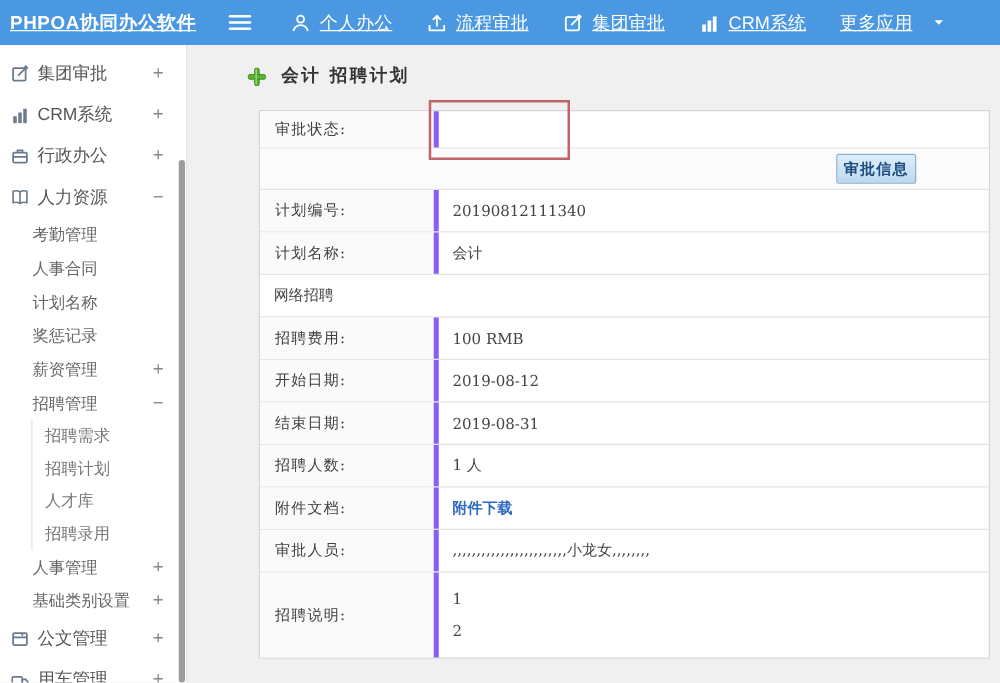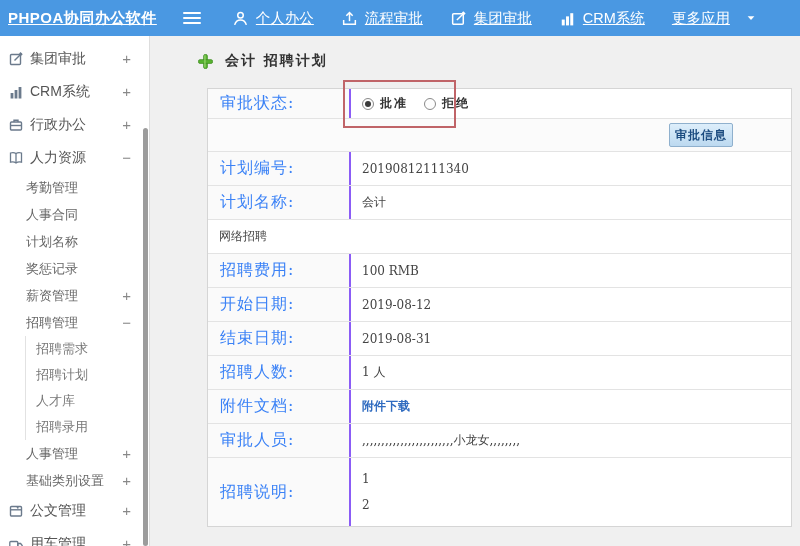--- a/index.html
+++ b/index.html
@@ -28,21 +28,21 @@
 
   
   .main { position:absolute; left:150px; top:36px; width:650px; height:412px; background:#f0f0f0; font-family:"DejaVu Serif", serif; }
   .page-head { position:absolute; left:48px; top:16px; display:flex; align-items:center; }
   .plus-ico { width:15px; height:15px; display:inline-flex; }
   .page-title { margin-left:12px; font-size:14px; font-weight:bold; color:#333; letter-spacing:2px; }
 
   .detail-table { position:absolute; left:57px; top:52px; width:585px; background:#fff; border:1px solid #d5d5d5; }
   .trow { display:flex; border-bottom:1px solid #e3e3e3; min-height:34px; }
   .trow:last-child { border-bottom:none; }
-  .tlabel { flex:0 0 143px; background:#fafafa; border-right:2px solid #8b5cf6; display:flex; align-items:center; padding-left:12px; font-size:16px; color:#3b82f6; letter-spacing:1px; }
+  .tlabel { flex:0 0 143px; background:#fafafa; border-right:4px solid #8b5cf6; display:flex; align-items:center; padding-left:12px; font-size:12px; color:#404040; letter-spacing:1px; }
   .tvalue { flex:1; display:flex; align-items:center; padding-left:11px; font-size:12px; color:#444; }
   .trow.approval-row { min-height:30px; }
   .trow.tall { min-height:68px; }
   .trow.tall .tvalue { align-items:flex-start; padding-top:8px; white-space:pre-line; line-height:26px; }
   .btnrow { border-bottom:1px solid #e3e3e3; background:#fbfbfb; height:33px; text-align:right; padding:4px 58px 0 0; }
   .approve-btn { font-family:"DejaVu Serif", serif; font-size:12px; font-weight:bold; color:#1c4c80; width:64px; height:24px; background:linear-gradient(#ddeefb,#bcd9f0); border:1px solid #8fb0cd; border-radius:2px; cursor:pointer; letter-spacing:1px; }
   .vlink { color:#2f6bc0; font-weight:bold; text-decoration:none; cursor:pointer; }
 
   .radio { width:12px; height:12px; border:1px solid #8a8a8a; border-radius:50%; background:#fdfdfd; display:inline-block; position:relative; flex:0 0 auto; }
   .radio.checked::after { content:""; position:absolute; left:2px; top:2px; width:6px; height:6px; background:#3b3b3b; border-radius:50%; }
@@ -238,26 +238,20 @@
           <rect x="0.5" y="6" width="15" height="4" rx="1.6" fill="#58b32f" stroke="#3e8c20" stroke-width="0.8"></rect>
           <rect x="6.8" y="1.4" width="1.2" height="13" fill="#9ed877"></rect>
         </svg>
       </span>
     <span class="page-title">会计 招聘计划</span>
   </div>
 
   <div class="detail-table">
     <div class="trow approval-row">
       <div class="tlabel">审批状态:</div>
-      <div class="tvalue">
-        <span class="radio checked"></span>
-        <span class="rlabel">批准</span>
-        <span class="radio"></span>
-        <span class="rlabel">拒绝</span>
-      </div>
     </div>
     <div class="btnrow">
       <button class="approve-btn">审批信息</button>
     </div>
     <div id="rows">
         <div class="trow">
           <div class="tlabel">计划编号:</div>
           <div class="tvalue">20190812111340</div>
         </div>
         <div class="trow">

